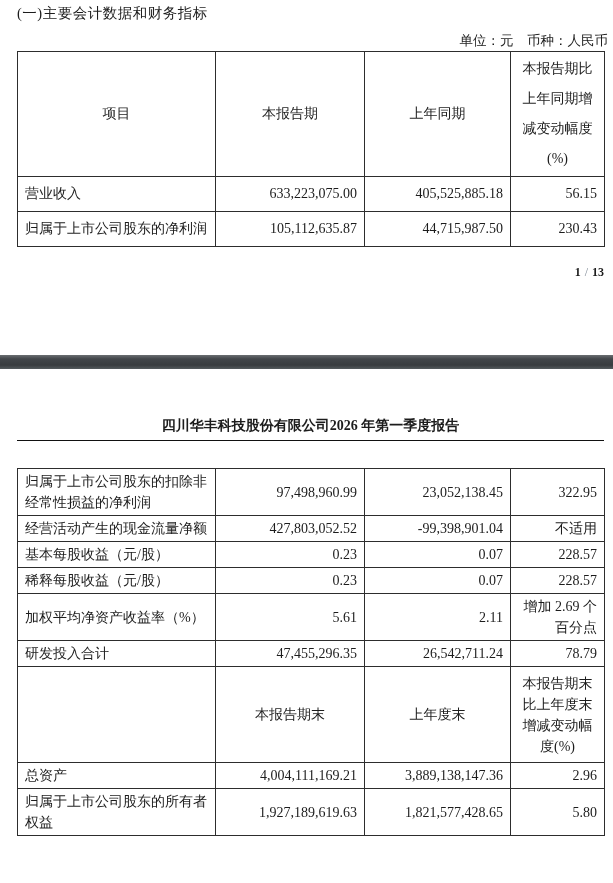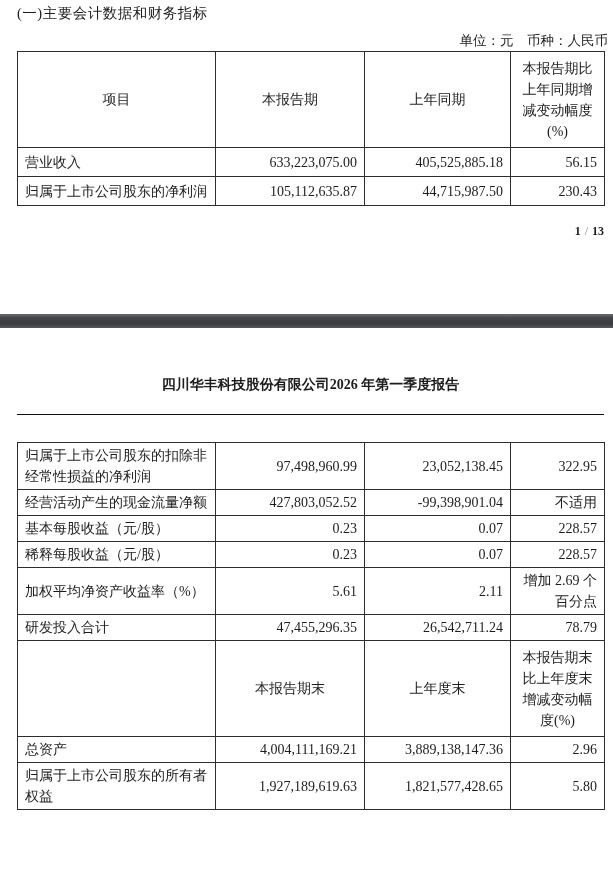--- a/index.html
+++ b/index.html
@@ -18,21 +18,21 @@
   .unit-note{
     width:591px;text-align:right;font-size:13.5px;line-height:16px;
     margin-top:12px;margin-bottom:2px;
   }
   table.fin{
     border-collapse:collapse;table-layout:fixed;width:587px;
     border:1.5px solid #2d2d2d;
   }
   table.fin td{
     border:1px solid #2d2d2d;
-    font-size:14px;line-height:21px;
+    font-size:14px;line-height:30px;
     padding:2px 7px;vertical-align:middle;
     white-space:pre-line;overflow:hidden;
   }
   table.t2 td{line-height:21px;}
   col.c1{width:198px;}col.c2{width:149px;}col.c3{width:146px;}col.c4{width:94px;}
   td.l{text-align:left;}
   td.n{text-align:right;}
   td.c{text-align:center;}
   tr.hdr td{height:91px;}
   tr.r1 td{height:24px;}
@@ -44,21 +44,21 @@
   }
   .page-footer .slash{color:#7d8793;font-weight:normal;padding:0 4px;}
   .page-gap{
     margin-top:74px;height:14px;width:613px;
     background:linear-gradient(to bottom,#6a6e71 0%,#42464a 28%,#383c3f 72%,#545a5d 100%);
   }
   .page2{padding-top:47px;}
   .running-header{
     width:587px;text-align:center;
     border-bottom:1.5px solid #111;
-    padding-bottom:21px;
+    padding-bottom:6px;
   }
   .report-title{font-size:14px;font-weight:bold;line-height:17px;}
   .t2{margin-top:27px;font-family:Liberation Serif, serif;}
 </style>
 </head>
 <body>
 
 <div>
 
   <section class="page page1">

